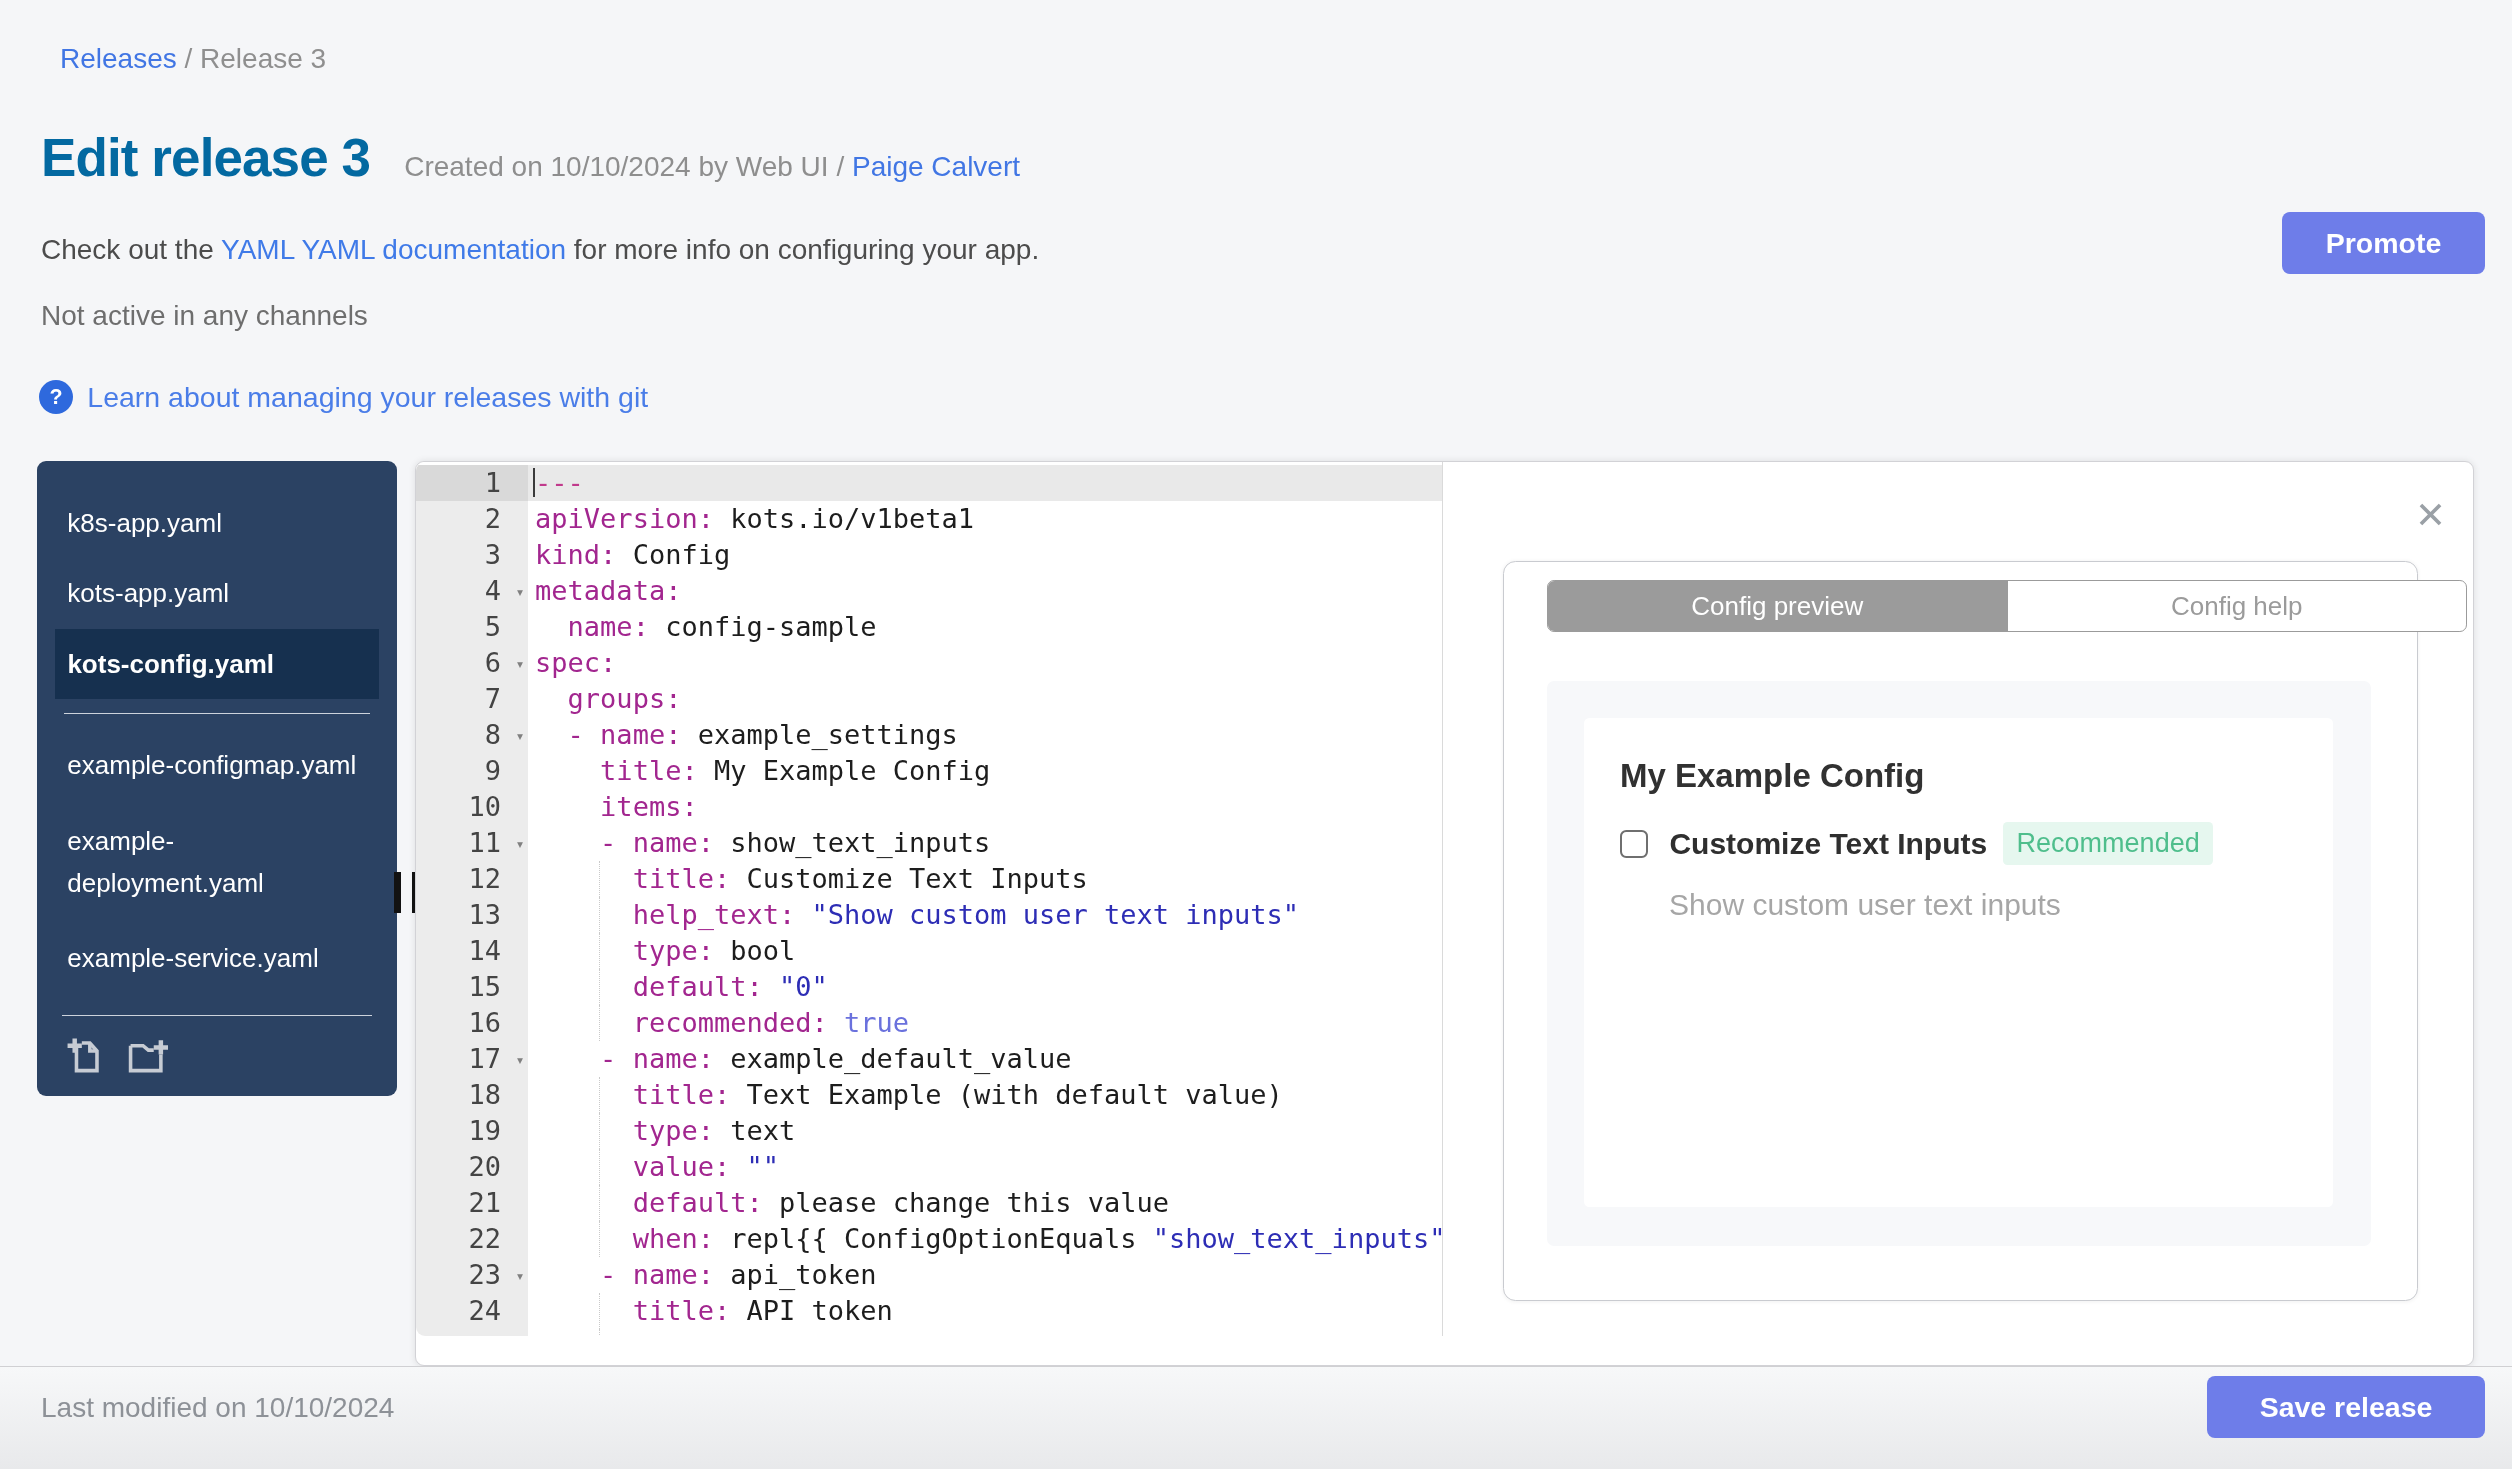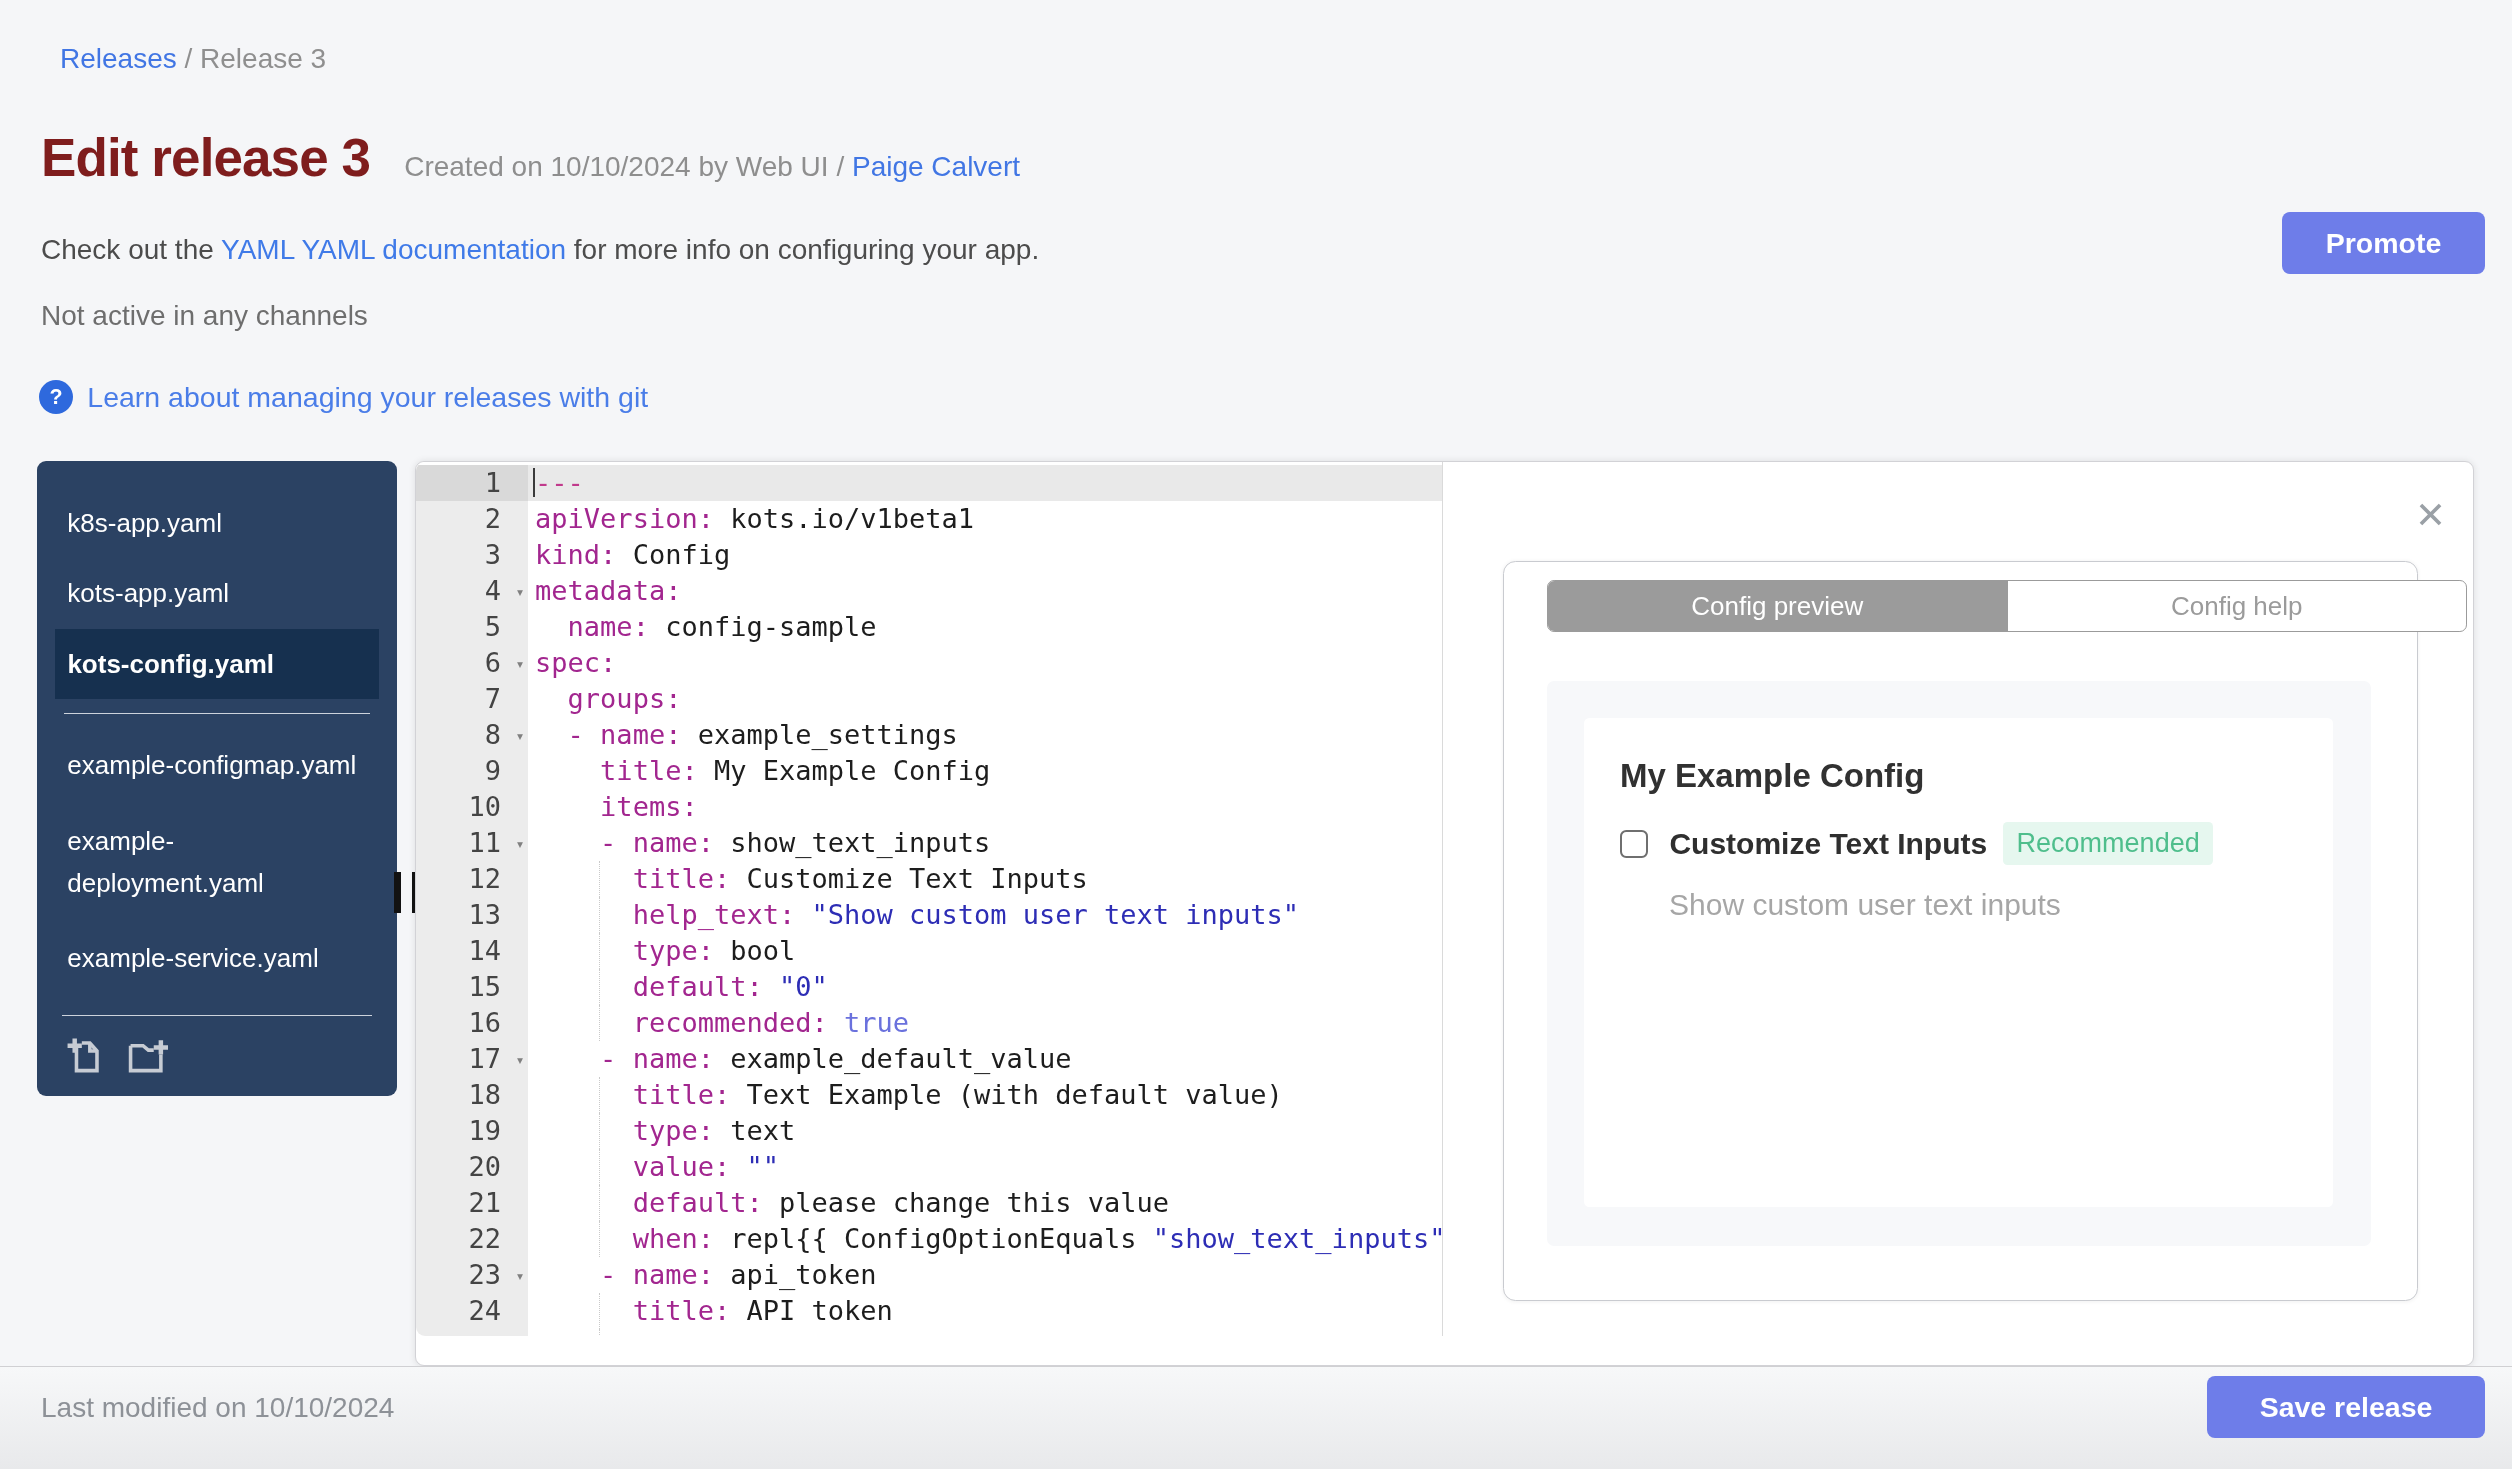--- a/index.html
+++ b/index.html
@@ -11,21 +11,21 @@
     overflow:hidden;
     color:#333;
   }
   .stage { position:absolute; inset:0; }
 
   
   .breadcrumb { position:absolute; left:41px; top:43px; font-size:28px;margin-left:19px; }
   .breadcrumb .bc-link { color:#4176e4; cursor:pointer; }
   .breadcrumb .bc-sep, .breadcrumb .bc-current { color:#8f8f8f; }
   .title-row { position:absolute; left:41px; top:127px; display:flex; align-items:baseline; gap:34px; }
-  .page-title { font-size:53px; font-weight:bold; color:#7f1d1d; letter-spacing:-0.9px; }
+  .page-title { font-size:53px; font-weight:bold; color:#0369a1; letter-spacing:-0.9px; }
   .created-line { font-size:28px; color:#8e8e8e; }
   .created-line .author-link { color:#4176e4; cursor:pointer; }
   .docs-line { position:absolute; left:41px; top:234px; font-size:28px; color:#4c4c4c; }
   .docs-line .doc-link { color:#3f7ae8; cursor:pointer; }
   .channel-line { position:absolute; left:41px; top:300px; font-size:28px; color:#6e6e6e; }
   .git-row { position:absolute; left:39px; top:380px; display:flex; align-items:center; gap:14.3px; cursor:pointer; }
   .q-icon { width:34px; height:34px; border-radius:50%; background:#2e69dd; color:#fff;
             font-size:21.4px; font-weight:bold; display:flex; align-items:center; justify-content:center; }
   .git-link { font-size:28.5px; color:#4a7de8; }
 

